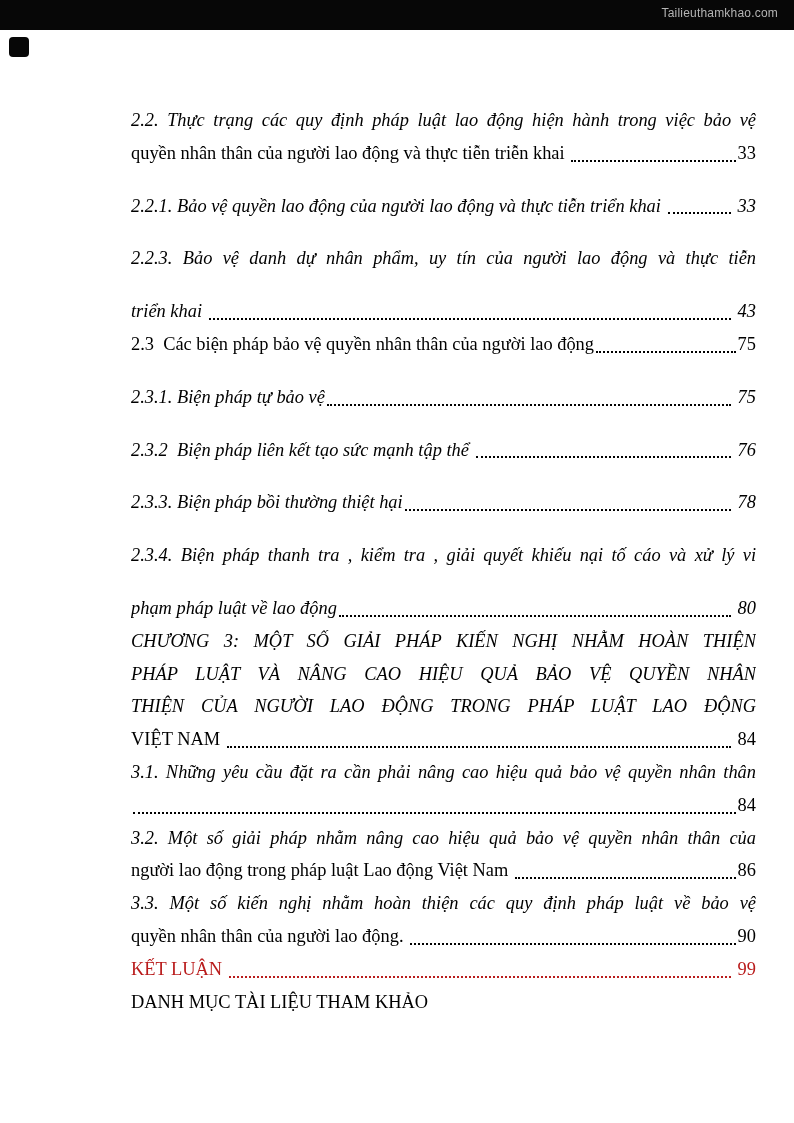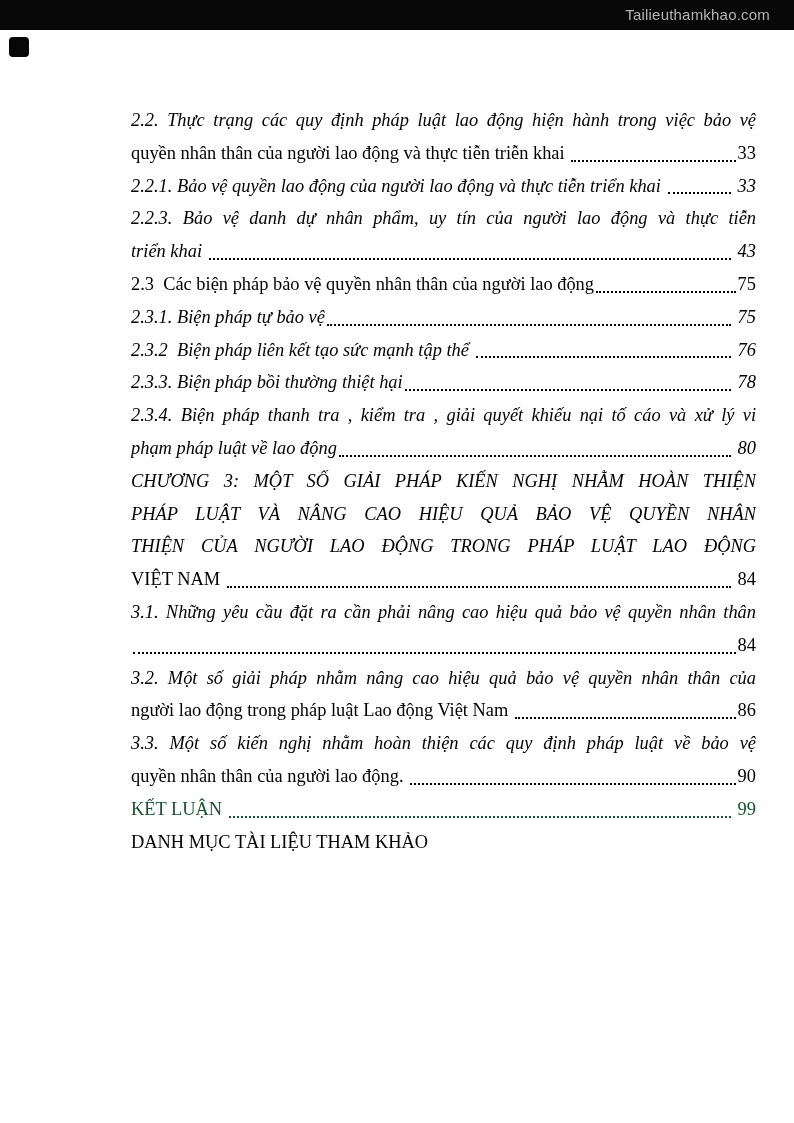--- a/index.html
+++ b/index.html
@@ -12,23 +12,23 @@
     font-family: "Liberation Serif", "DejaVu Serif", serif;
   }
   .top-bar {
     position: absolute;
     left: 0; top: 0;
     width: 794px; height: 30px;
     background: #070707;
   }
   .watermark {
     position: absolute;
-    top: 6px; right: 24px;
+    top: 6px; right: 16px;
     font-family: "Liberation Sans", "DejaVu Sans", sans-serif;
-    font-size: 15px;
+    font-size: 12px;
     color: #b4b4b4;
     letter-spacing: 0.2px;
   }
   .corner-square {
     position: absolute;
     left: 9px; top: 37px;
     width: 20px; height: 20px;
     background: #070707;
     border-radius: 4px;
   }
@@ -46,21 +46,21 @@
     align-items: baseline;
     overflow: hidden;
   }
   .row.justify {
     display: block;
     text-align: justify;
     text-align-last: justify;
     white-space: normal;
     font-style: italic;
   }
-  .row.italic { font-style: italic; }
+  .row.italic { font-style: italic; margin-top: 20px; }
   .row .t { white-space: pre; }
   .row.justify .t { white-space: normal; }
   .leader {
     flex: 1 1 auto;
     min-width: 8px;
     height: 0;
     border-bottom: 2px dotted currentColor;
     align-self: flex-end;
     margin: 0 2px 8px 2px;
   }
@@ -135,21 +135,21 @@
         <span class="t">người lao động trong pháp luật Lao động Việt Nam </span>
         <span class="leader"></span>
         <span class="pg">86</span>
       </div>
       <div class="row justify"><span class="t">3.3. Một số kiến nghị nhằm hoàn thiện các quy định pháp luật về bảo vệ</span></div>
       <div class="row">
         <span class="t">quyền nhân thân của người lao động. </span>
         <span class="leader"></span>
         <span class="pg">90</span>
       </div>
-      <div class="row" style="color: #14532d;">
+      <div class="row" style="color: #b91c1c;">
         <span class="t">KẾT LUẬN </span>
         <span class="leader"></span>
         <span class="pg"> 99</span>
       </div>
       <div class="row">
         <span class="t">DANH MỤC TÀI LIỆU THAM KHẢO</span>
       </div>
     </div>
 </div>
 

